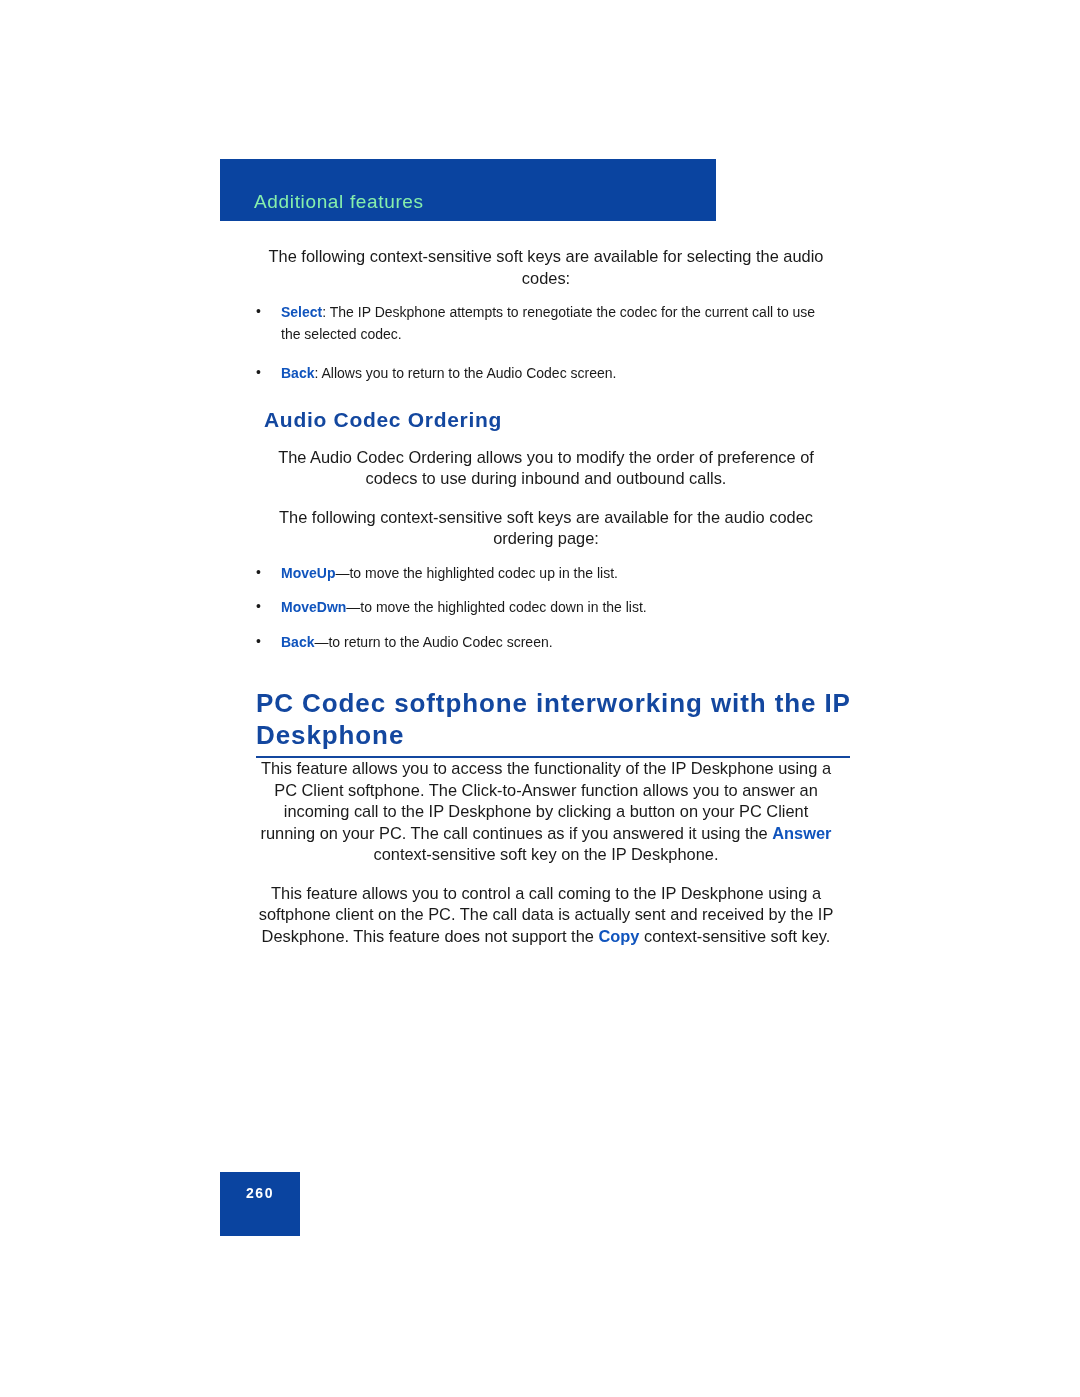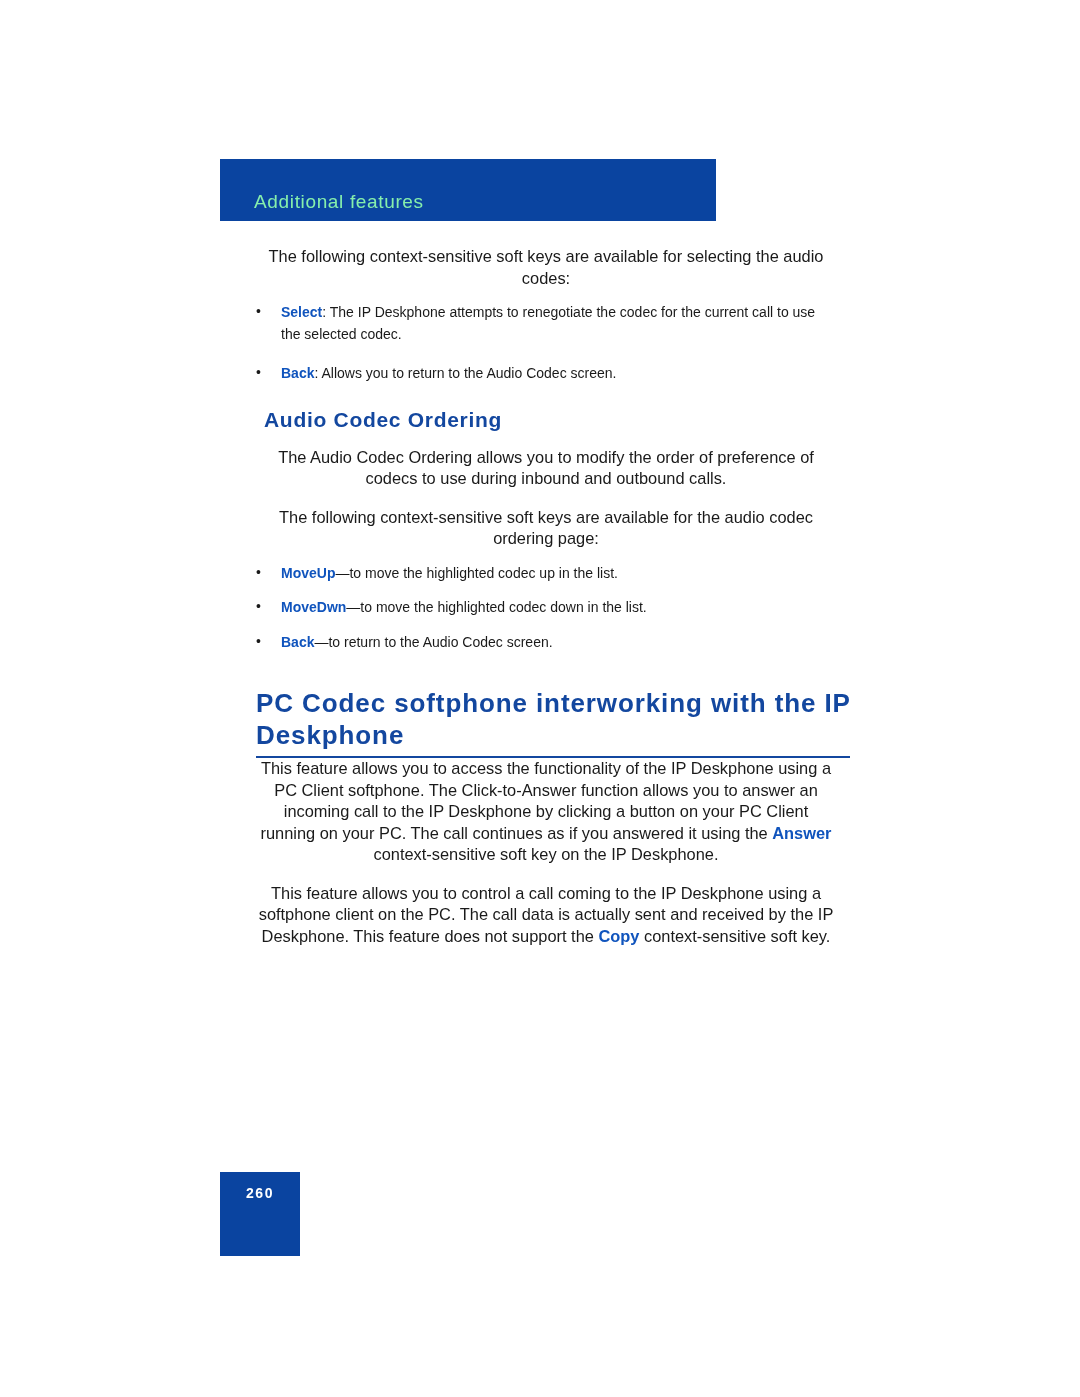--- a/index.html
+++ b/index.html
@@ -117,21 +117,21 @@
     background: #13479f;
   }
   .after-rule { margin-top: 30px; }
 
   
   .footer-block {
     position: absolute;
     left: 220px;
     top: 1172px;
     width: 80px;
-    height: 84px;
+    height: 64px;
     background: #0a44a0;
   }
   .footer-page-number {
     position: absolute;
     left: 0;
     right: 0;
     top: 13px;
     text-align: center;
     color: #ffffff;
     font-size: 14px;

